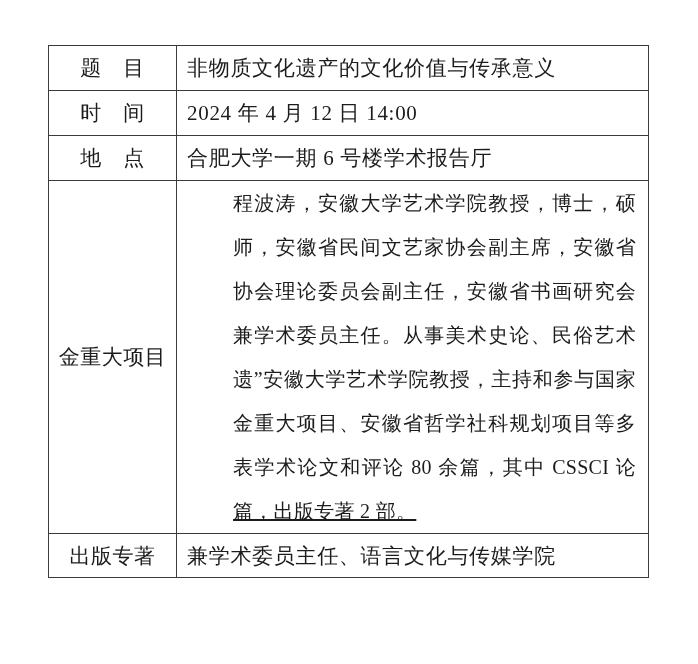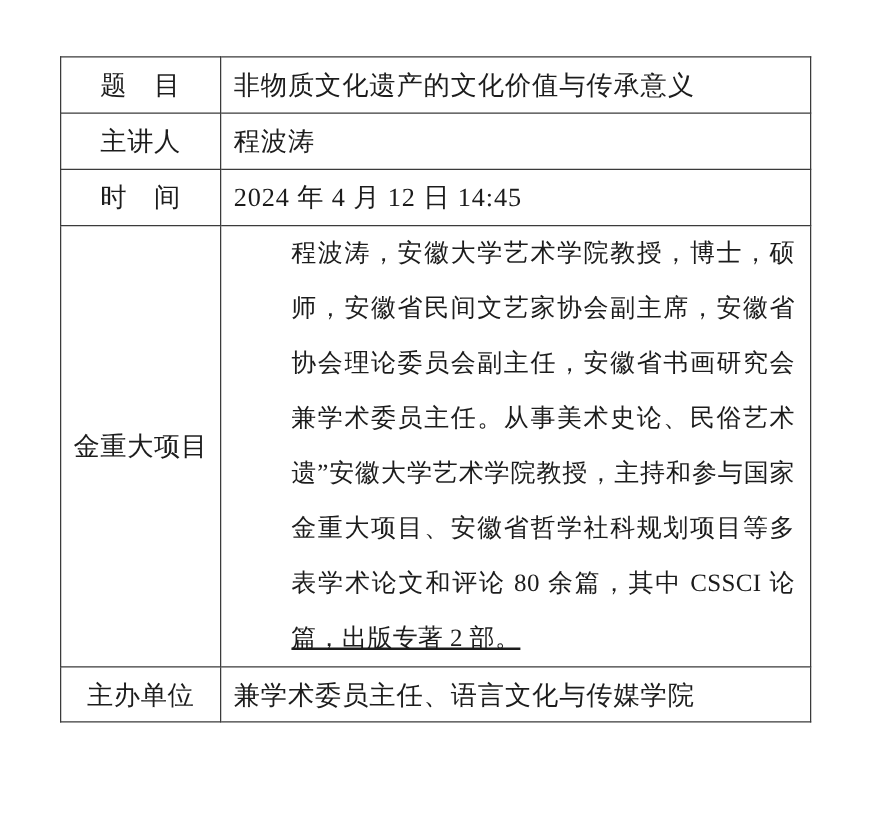--- a/index.html
+++ b/index.html
@@ -71,39 +71,39 @@
     <colgroup>
       <col class="label-col">
       <col class="value-col">
     </colgroup>
     <tbody>
       <tr class="std-row">
         <td class="label-cell">题　目</td>
         <td class="value-cell">非物质文化遗产的文化价值与传承意义</td>
       </tr>
       <tr class="std-row">
-        <td class="label-cell">主讲人</td>
-        <td class="value-cell">程波涛</td>
+        <td class="label-cell">时　间</td>
+        <td class="value-cell">2024 年 4 月 12 日 14:00</td>
       </tr>
       <tr class="std-row">
-        <td class="label-cell">时　间</td>
-        <td class="value-cell">2024 年 4 月 12 日 14:45</td>
+        <td class="label-cell">地　点</td>
+        <td class="value-cell">合肥大学一期 6 号楼学术报告厅</td>
       </tr>
       <tr>
         <td class="label-cell">金重大项目</td>
         <td class="bio-cell">
           <div class="bio-line">程波涛，安徽大学艺术学院教授，博士，硕士生导</div>
           <div class="bio-line">师，安徽省民间文艺家协会副主席，安徽省美术家</div>
           <div class="bio-line">协会理论委员会副主任，安徽省书画研究会副会长</div>
           <div class="bio-line">兼学术委员主任。从事美术史论、民俗艺术学和“非</div>
           <div class="bio-line">遗”安徽大学艺术学院教授，主持和参与国家社科基</div>
           <div class="bio-line">金重大项目、安徽省哲学社科规划项目等多项，发</div>
           <div class="bio-line">表学术论文和评论 80 余篇，其中 CSSCI 论文 20</div>
           <div class="bio-line final-line">篇，出版专著 2 部。</div>
         </td>
       </tr>
       <tr class="last-row">
-        <td class="label-cell">主办单位</td>
+        <td class="label-cell">出版专著</td>
         <td class="value-cell">兼学术委员主任、语言文化与传媒学院</td>
       </tr>
     </tbody>
   </table>
 </div>
 
 </body></html>

